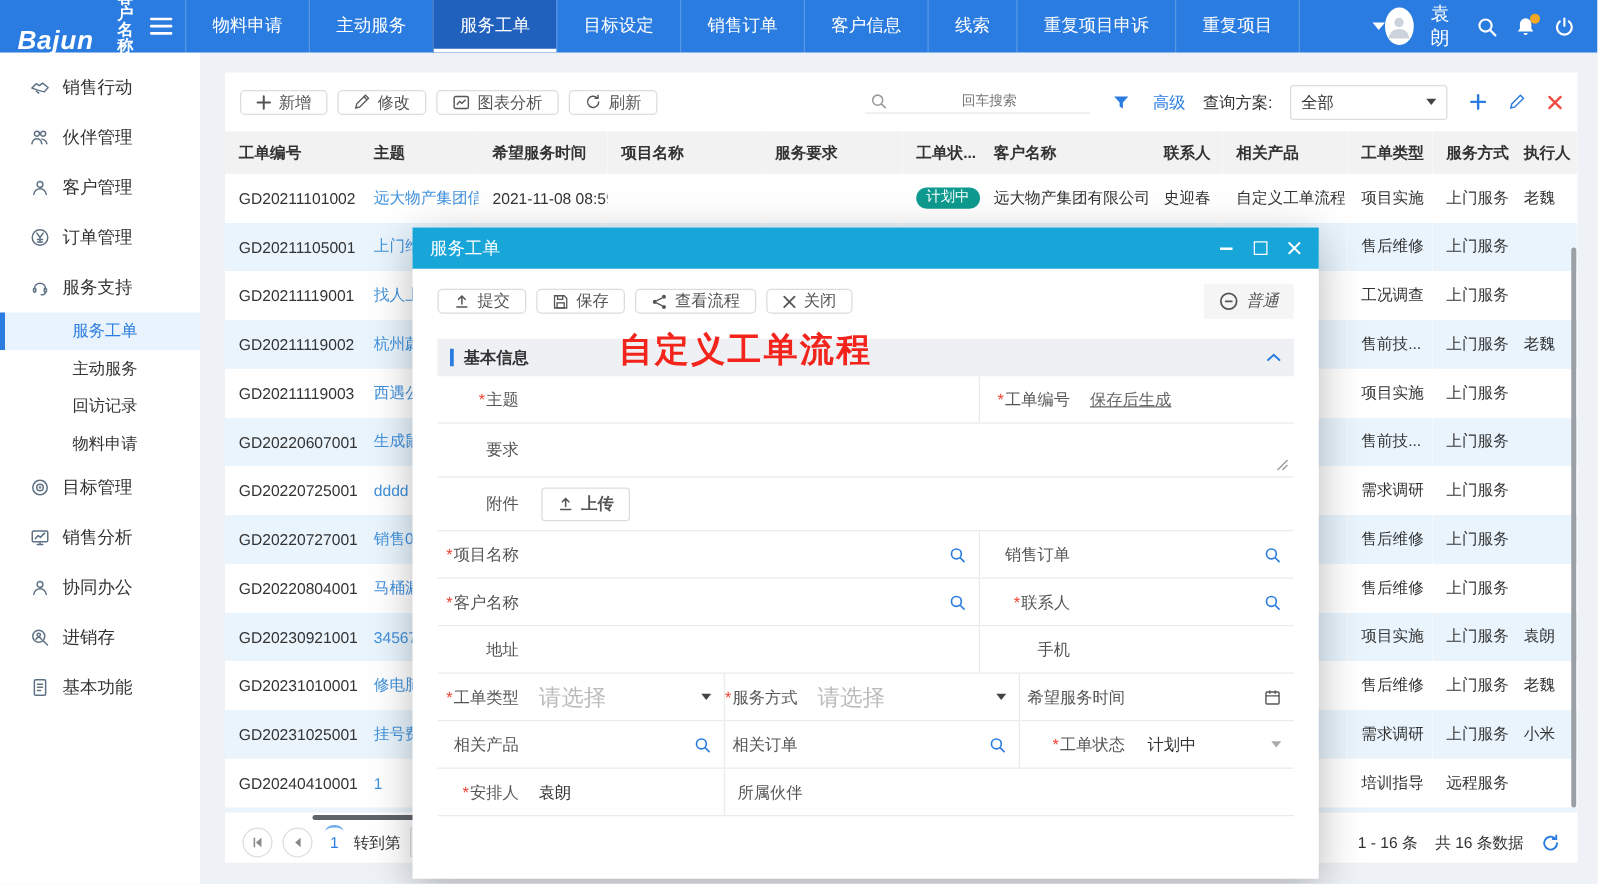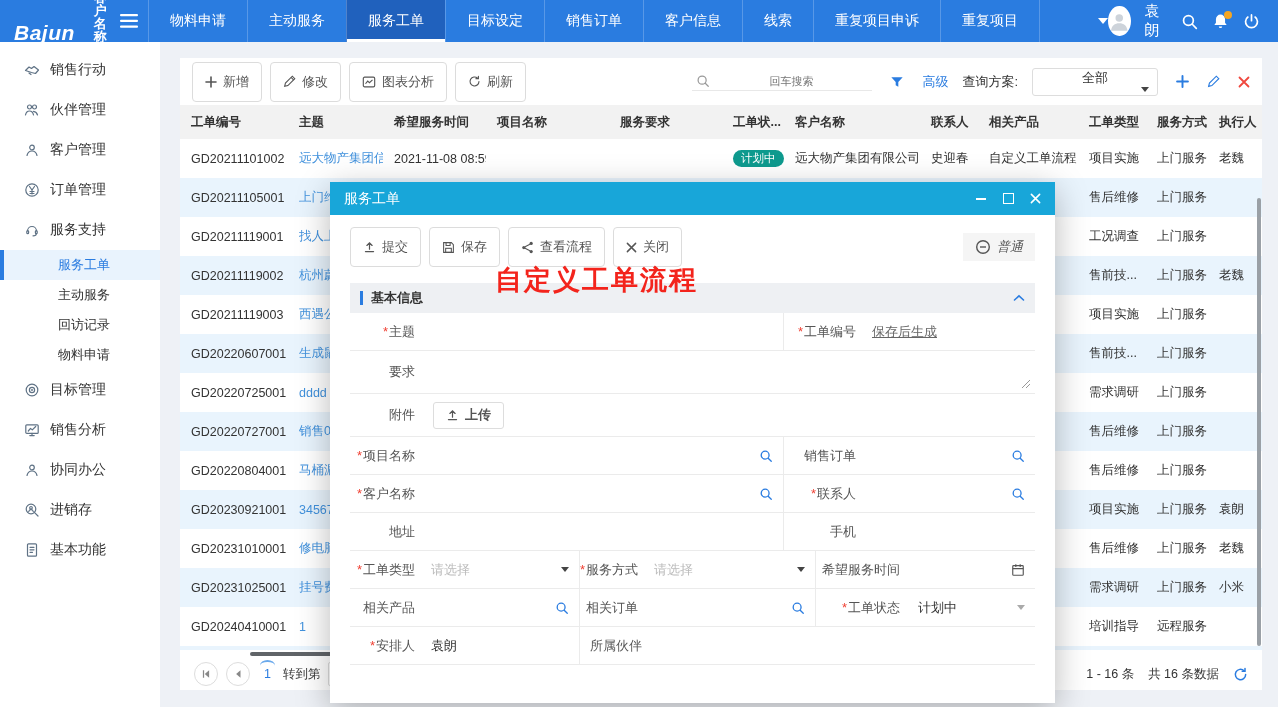--- a/index.html
+++ b/index.html
@@ -34,28 +34,28 @@
   .sidebar{position:absolute;top:42px;left:0;bottom:0;width:160px;background:#fff;z-index:5;padding-top:8px;}
   .side-item{height:40px;display:flex;align-items:center;gap:10px;padding-left:24px;font-size:14px;color:#333;cursor:pointer;}
   .sicon{width:16px;height:16px;flex:none;}
   .side-sub{height:30px;display:flex;align-items:center;padding-left:58px;font-size:13px;color:#333;cursor:pointer;}
   .side-sub.active{background:#e9f3fd;color:#2a7ce0;border-left:4px solid #2a7ce0;padding-left:54px;}
 
   
   .main{position:absolute;left:160px;top:42px;right:0;bottom:0;background:#eef1f6;}
   .panel{position:absolute;left:20px;top:16px;right:16px;bottom:17px;background:#fff;}
   .grid-toolbar{height:47px;display:flex;align-items:center;gap:8px;padding:0 12px;}
-  .btn{display:inline-flex;align-items:center;gap:6px;height:40px;padding:0 12px;background:#fff;
+  .btn{display:inline-flex;align-items:center;gap:6px;height:20px;padding:0 12px;background:#fff;
        border:1px solid #dcdcdc;border-radius:4px;font-size:13px;color:#555;cursor:pointer;white-space:nowrap;}
   .search-box{margin-left:auto;display:flex;align-items:center;gap:4px;border-bottom:1px solid #e8e8e8;padding:2px 4px;}
   .search-box input{border:none;outline:none;width:150px;font-size:11px;color:#0369a1;background:transparent;text-align:center;}
   .adv{color:#2a7ce0;font-size:13px;cursor:pointer;margin:0 6px 0 10px;}
   .scheme-label{font-size:13px;color:#333;white-space:nowrap;}
   .scheme-select{display:flex;align-items:center;width:108px;height:26px;border:1px solid #ddd;border-radius:3px;
-                 padding:0 8px;margin-left:6px;cursor:pointer;flex-direction:column;}
+                 padding:0 8px;margin-left:6px;cursor:pointer;}
   .caret{width:0;height:0;border-left:4px solid transparent;border-right:4px solid transparent;border-top:5px solid #444;margin-left:auto;}
   .caret.grey{border-top-color:#aaa;}
   .ic-btn{cursor:pointer;display:flex;align-items:center;margin-left:10px;}
 
   
   .grid-wrap{position:absolute;left:0;right:0;top:47px;bottom:40px;overflow:hidden;}
   table{border-collapse:collapse;table-layout:fixed;width:1082px;}
   thead th{background:#f2f2f2;height:34px;text-align:left;padding:0 4px 0 11px;font-size:12.5px;font-weight:bold;color:#333;
            white-space:nowrap;overflow:hidden;}
   tbody td{height:39px;padding:0 4px 0 11px;font-size:12.5px;color:#333;white-space:nowrap;overflow:hidden;}
@@ -98,21 +98,21 @@
   .flabel{justify-content:flex-end;font-size:13px;color:#555;padding-right:10px;white-space:nowrap;flex:none;}
   .req{color:#f04134;margin-right:1px;min-width:5px;display:inline-block;}
   .ffield{flex:1;padding-left:2px;}
   .bR{border-right:1px solid #ebebeb;}
   .w65{width:65px;}.w72{width:72px;}.w58{width:58px;}.w84{width:84px;}
   .f154{flex:0 0 154px;}.f167{flex:0 0 167px;}.f169{flex:0 0 169px;}
   .h42{min-height:42px;}
   .finput{border:none;outline:none;width:100%;font-size:13px;color:#333;background:transparent;padding:0 6px;}
   .gen-link{font-size:13px;color:#666;text-decoration:underline;cursor:pointer;padding-left:6px;}
   .field-ic{margin-left:auto;margin-right:10px;flex:none;cursor:pointer;display:flex;}
-  .ph{color:#bbb;font-size:13px;padding-left:6px;}
+  .ph{color:#bbb;font-size:18px;padding-left:6px;}
   .val{font-size:13px;color:#333;padding-left:6px;}
   .upload-btn{display:inline-flex;align-items:center;gap:6px;height:27px;padding:0 12px;border:1px solid #ddd;
               border-radius:3px;font-size:13px;color:#555;cursor:pointer;margin-left:6px;background:#fff;font-weight:bold;}
   .resize-ic{align-self:flex-end;margin:0 4px 4px auto;}
 </style>
 </head>
 <body>
 
 <header class="topbar">
   <div class="logo">

